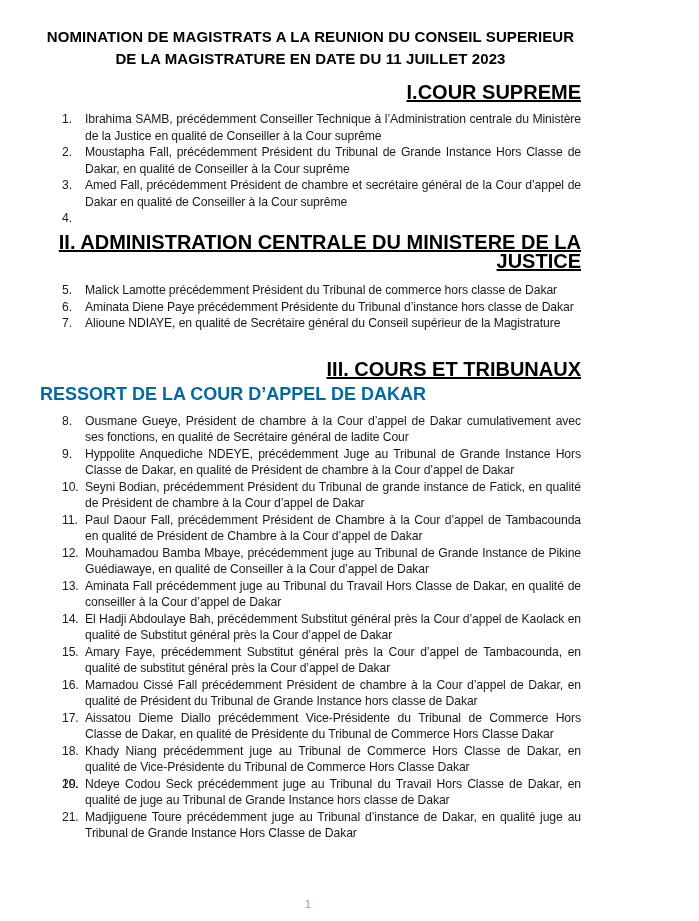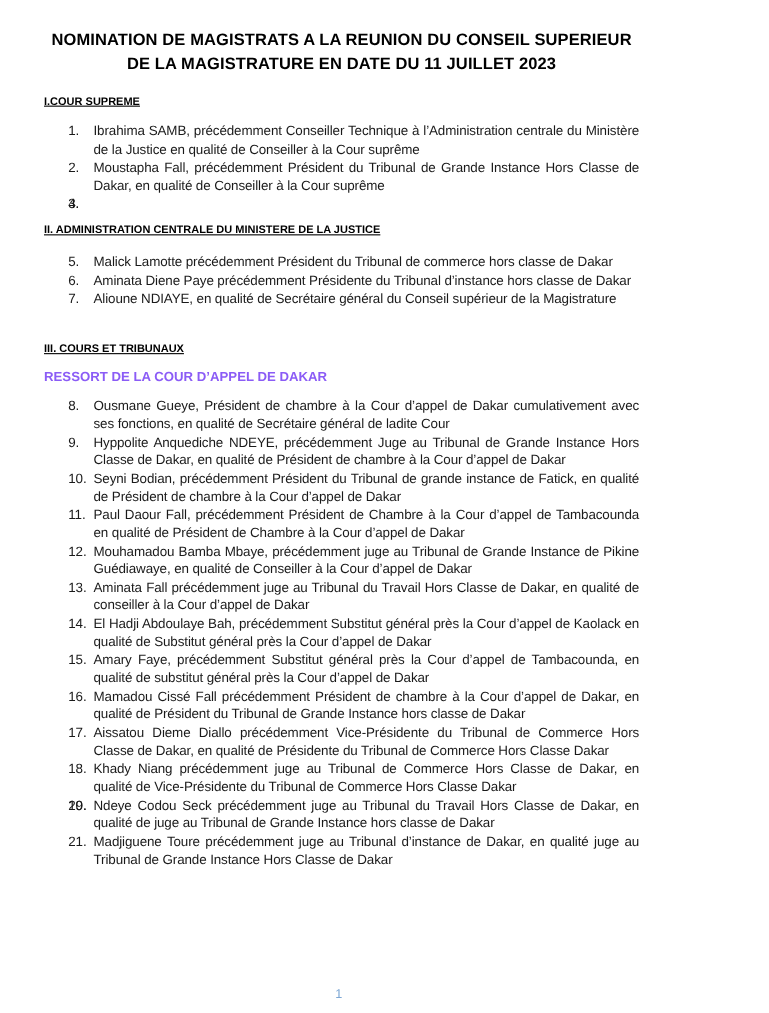--- a/index.html
+++ b/index.html
@@ -23,34 +23,35 @@
     font-weight: bold;
     color: #000000;
     font-size: 15px;
     line-height: 22px;
     letter-spacing: 0.1px;
   }
   .title-line {
     white-space: nowrap;
   }
   .section-heading {
-    font-size: 10px;
+    font-size: 20px;
     font-weight: bold;
     color: #000000;
     text-decoration: underline;
     line-height: 19px;
     margin: 0;
+    text-align: right;
   }
   .doc-section.section-0 .section-heading { margin: 13px 0 9px 0; }
   .doc-section.section-1 .section-heading { margin: 23px 0 11px 0; }
   .doc-section.section-2 .section-heading { margin: 28px 0 7px 0; }
   .section-subheading {
-    font-size: 12px;
+    font-size: 18px;
     font-weight: bold;
-    color: #8b5cf6;
+    color: #0369a1;
     line-height: 16px;
     margin: 0 0 11px 0;
   }
   .item-list {
     margin: 0;
   }
   .list-item {
     position: relative;
     padding-left: 45px;
     font-size: 12.2px;
@@ -84,21 +85,21 @@
     <div class="title-line">NOMINATION DE MAGISTRATS A LA REUNION DU CONSEIL SUPERIEUR</div>
     <div class="title-line">DE LA MAGISTRATURE EN DATE DU 11 JUILLET 2023</div>
   </header>
 
   <main>
       <section class="doc-section section-0">
         <h2 class="section-heading">I.COUR SUPREME</h2>
         <div class="item-list">
           <div class="list-item"><span class="item-num">1.</span><span class="item-text">Ibrahima SAMB, précédemment Conseiller Technique à l’Administration centrale du Ministère de la Justice en qualité de Conseiller à la Cour suprême</span></div>
           <div class="list-item"><span class="item-num">2.</span><span class="item-text">Moustapha Fall, précédemment Président du Tribunal de Grande Instance Hors Classe de Dakar, en qualité de Conseiller à la Cour suprême</span></div>
-          <div class="list-item"><span class="item-num">3.</span></div>
+          <div class="list-item"><span class="item-num">3.</span><span class="item-text">Amed Fall, précédemment Président de chambre et secrétaire général de la Cour d’appel de Dakar en qualité de Conseiller à la Cour suprême</span></div>
           <div class="list-item"><span class="item-num">4.</span></div>
         </div>
       </section>
       <section class="doc-section section-1">
         <h2 class="section-heading">II. ADMINISTRATION CENTRALE DU MINISTERE DE LA JUSTICE</h2>
         <div class="item-list">
           <div class="list-item"><span class="item-num">5.</span><span class="item-text">Malick Lamotte précédemment Président du Tribunal de commerce hors classe de Dakar</span></div>
           <div class="list-item"><span class="item-num">6.</span><span class="item-text">Aminata Diene Paye précédemment Présidente du Tribunal d’instance hors classe de Dakar</span></div>
           <div class="list-item"><span class="item-num">7.</span><span class="item-text">Alioune NDIAYE, en qualité de Secrétaire général du Conseil supérieur de la Magistrature</span></div>
         </div>

